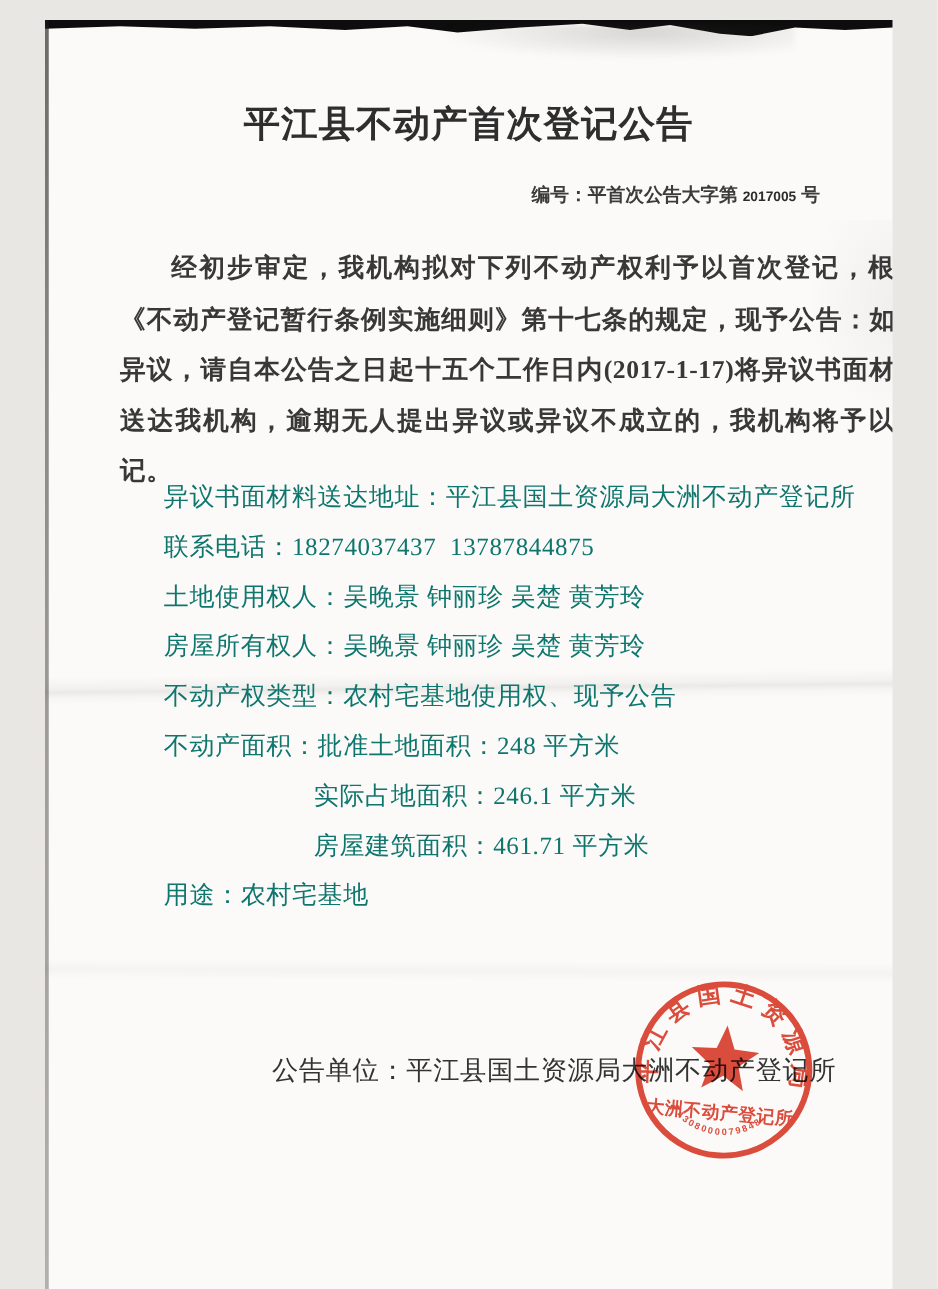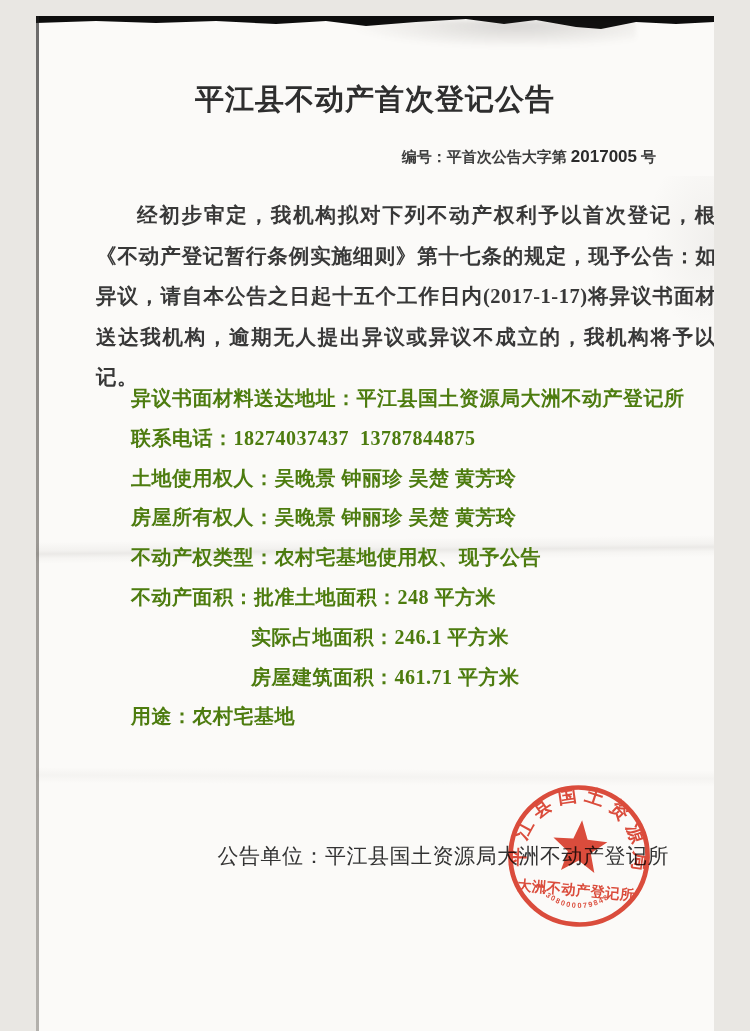--- a/index.html
+++ b/index.html
@@ -55,33 +55,33 @@
     font-size: 29px; font-weight: 700; letter-spacing: 1px;
     color: #2e2e2e;
   }
   .serial-line {
     position: absolute; right: 58px; top: 131px;
     font-size: 15px; font-weight: 700; color: #3c3c3c;
     white-space: pre;
   }
   .serial-number {
     font-family: "Liberation Sans", "DejaVu Sans", sans-serif;
-    font-weight: 700; font-size: 17px; margin: 0 4px; color: #2b2b2b;
+    font-weight: 700; font-size: 11px; margin: 0 4px; color: #2b2b2b;
   }
   .body-paragraph {
     position: absolute; left: 60px; top: 179px; width: 642px;
     font-size: 20.5px; line-height: 40.5px;
     text-indent: 2em; text-align: justify;
     color: #383838;
     letter-spacing: 0.5px;
     font-weight: bold;
   }
   .detail-lines {
     position: absolute; left: 95px; top: 363px; width: 600px;
-    font-size: 20px; color: #4d7c0f; font-weight: bold;
+    font-size: 20px; color: #0f766e;
   }
   .detail-line {
     line-height: 39.8px;
     white-space: pre-wrap;
     letter-spacing: 0.5px;
   }
   .announcer-line {
     position: absolute; right: 45px; top: 826px;
     font-size: 21px; color: #333;
     letter-spacing: 0.5px;

